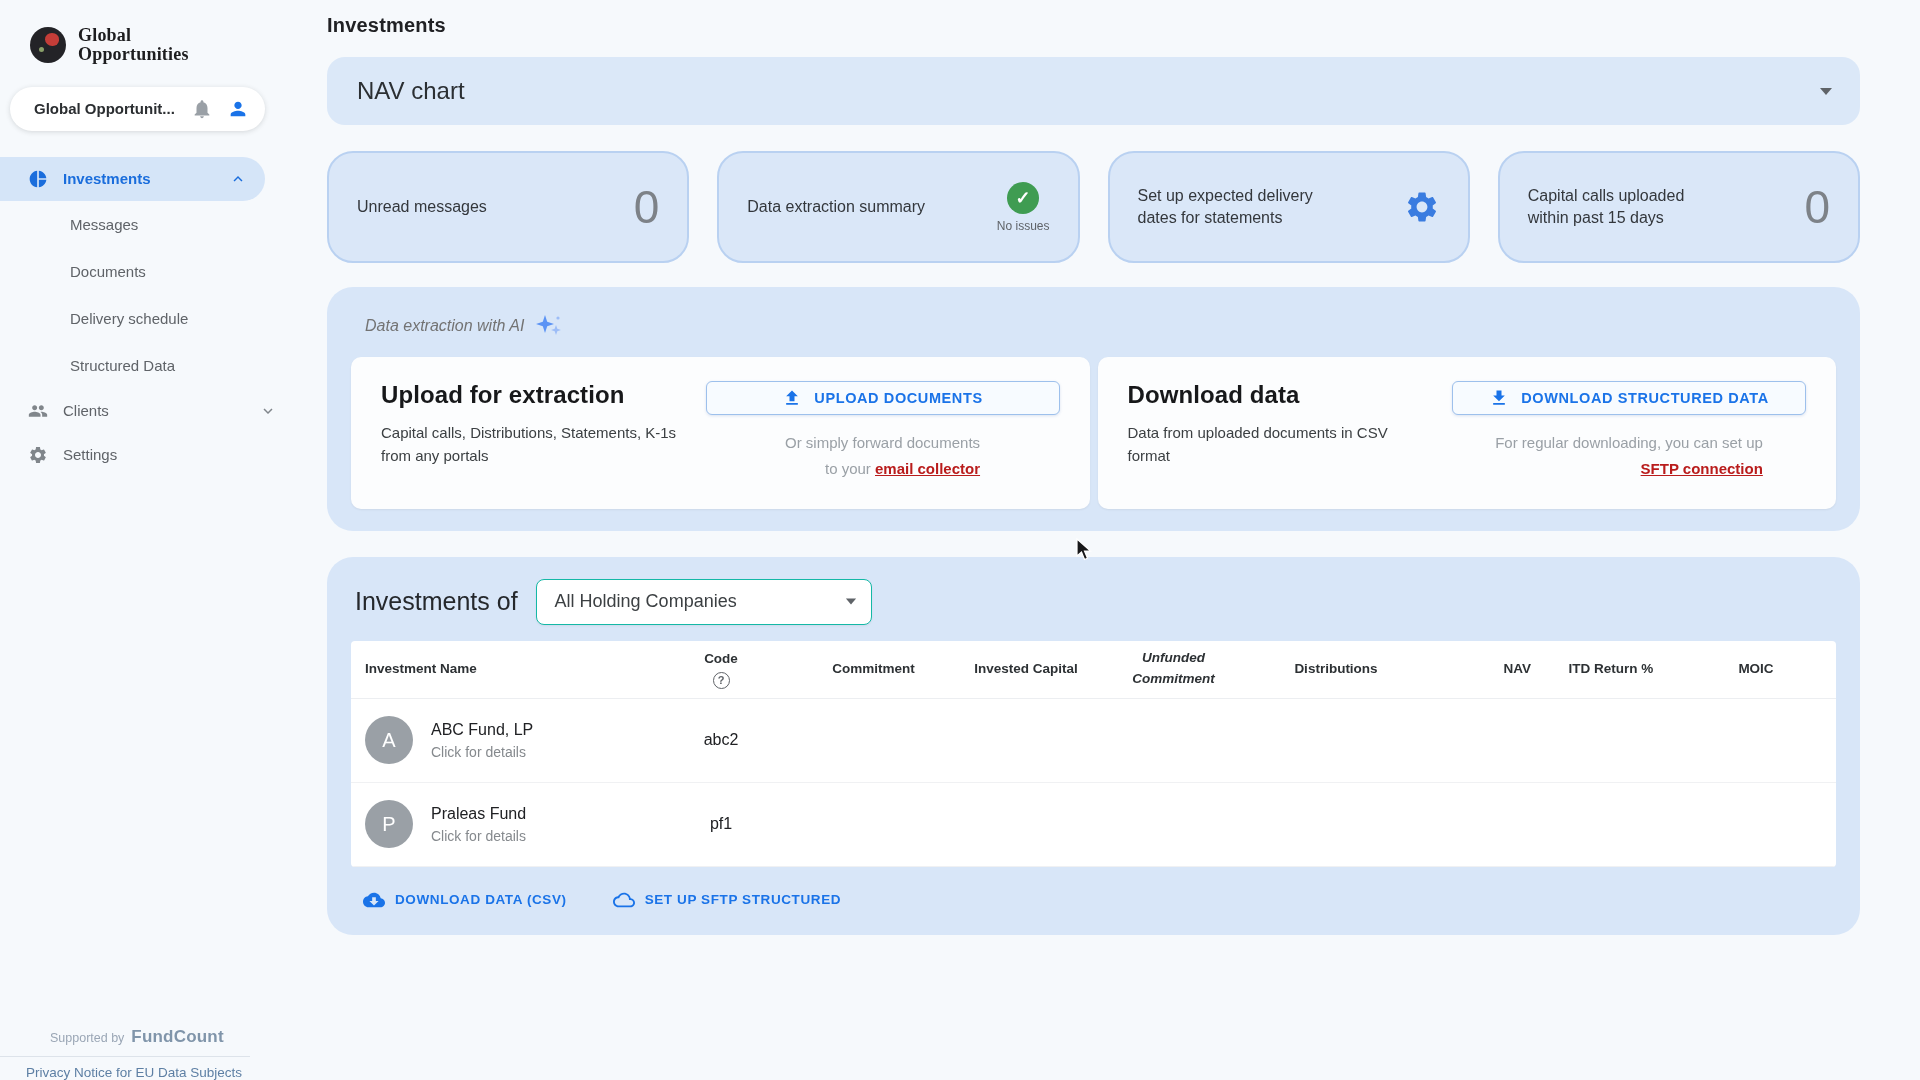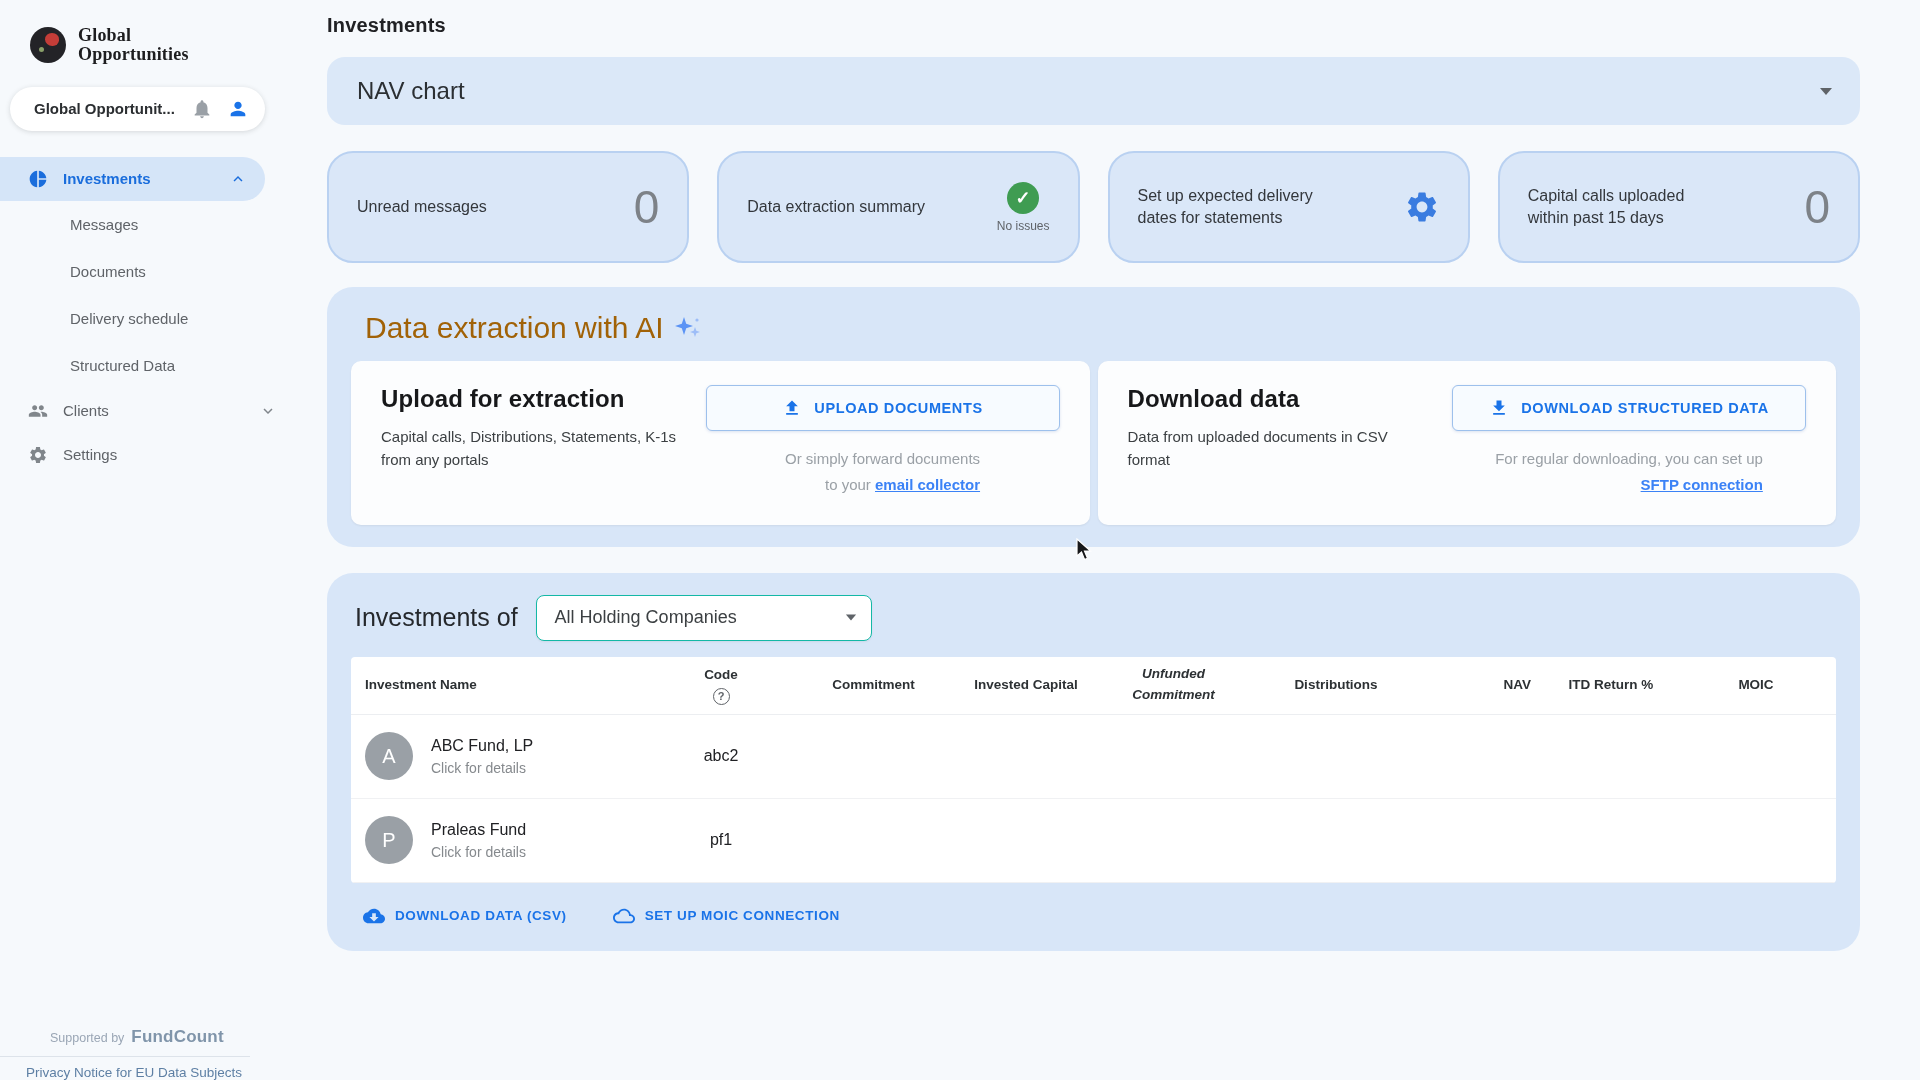--- a/index.html
+++ b/index.html
@@ -51,34 +51,34 @@
     padding:0 28px; display:flex; align-items:center; justify-content:space-between; }
   .stat-label { font-size:16px; color:#33373c; line-height:1.35; max-width:62%; }
   .stat-value { font-size:46px; color:#7d8288; font-weight:400; }
   .check-wrap { display:flex; flex-direction:column; align-items:center; }
   .check-circle { width:32px; height:32px; border-radius:50%; background:#3f9c52; color:#fff; font-size:18px; font-weight:bold;
     display:flex; align-items:center; justify-content:center; }
   .check-caption { font-size:12px; color:#5f6368; margin-top:5px; }
 
   .ai-section { background:#d8e6f8; border-radius:26px; padding:20px 24px 22px 24px; margin-bottom:26px; }
   .ai-title-row { display:flex; align-items:center; gap:10px; margin:4px 0 16px 14px; }
-  .ai-title { font-size:30px; color:#a16207; }
+  .ai-title { font-size:16px; color:#737373;font-style:italic; }
   .ai-cards { display:flex; gap:8px; }
   .white-card { flex:1; background:#fcfdfe; border-radius:10px; padding:24px 30px 26px 30px; display:flex; gap:26px;
     box-shadow:0 1px 2px rgba(60,64,67,.08); }
   .wc-left { width:44%; }
   .wc-title { font-size:24px; font-weight:bold; color:#17181a; margin-bottom:12px; letter-spacing:.1px; }
   .wc-desc { font-size:15px; color:#3c4043; line-height:1.55; }
   .wc-right { flex:1; display:flex; flex-direction:column; align-items:center; }
-  .outline-btn { width:100%; height:46px; background:#f7fbff; border:1px solid #9dc0ec; border-radius:6px;
+  .outline-btn { width:100%; height:34px; background:#f7fbff; border:1px solid #9dc0ec; border-radius:6px;
     color:#1a73e8; font-family:"Liberation Sans",sans-serif; font-weight:bold; font-size:14.5px; letter-spacing:.6px;
     display:flex; align-items:center; justify-content:center; gap:12px; cursor:pointer;
     box-shadow:0 1px 3px rgba(66,103,178,.18); }
   .wc-note { margin-top:15px; font-size:15px; color:#9aa0a6; text-align:right; line-height:1.75; }
-  .inline-link { color:#3b82f6; font-weight:bold; text-decoration:underline; cursor:pointer; }
+  .inline-link { color:#b91c1c; font-weight:bold; text-decoration:underline; cursor:pointer; }
 
   .inv-section { background:#d8e6f8; border-radius:26px; padding:18px 24px 24px 24px; }
   .inv-header { display:flex; align-items:center; gap:18px; margin:4px 0 16px 4px; }
   .inv-title { font-size:25px; color:#25282c; }
   .filter-select { width:336px; height:46px; background:#fff; border:1px solid #14b8a6; border-radius:8px;
     display:flex; align-items:center; justify-content:space-between; padding:0 14px 0 18px; cursor:pointer;
     box-shadow:0 1px 2px rgba(60,64,67,.08); }
   .filter-value { font-size:18px; color:#3c4043; }
 
   .inv-table { background:#fff; border-radius:4px; overflow:hidden; }
@@ -344,21 +344,21 @@
       <div class="action-link">
         <svg width="22" height="22" viewBox="0 0 24 24" fill="#1a73e8">
             <path d="M19.35 10.04C18.67 6.59 15.64 4 12 4 9.11 4 6.6 5.64 5.35 8.04 2.34 8.36 0 10.91 0 14c0 3.31 2.69 6 6 6h13c2.76 0 5-2.24 5-5 0-2.64-2.05-4.78-4.65-4.96zM17 13l-5 5-5-5h3V9h4v4h3z"></path>
           </svg>
         <span>DOWNLOAD DATA (CSV)</span>
       </div>
       <div class="action-link">
         <svg width="22" height="22" viewBox="0 0 24 24" fill="#1a73e8">
             <path d="M19.35 10.04C18.67 6.59 15.64 4 12 4 9.11 4 6.6 5.64 5.35 8.04 2.34 8.36 0 10.91 0 14c0 3.31 2.69 6 6 6h13c2.76 0 5-2.24 5-5 0-2.64-2.05-4.78-4.65-4.96zM19 18H6c-2.21 0-4-1.79-4-4s1.79-4 4-4h.71C7.37 7.69 9.48 6 12 6c3.04 0 5.5 2.46 5.5 5.5v.5H19c1.66 0 3 1.34 3 3s-1.34 3-3 3z"></path>
           </svg>
-        <span>SET UP MOIC CONNECTION</span>
+        <span>SET UP SFTP STRUCTURED</span>
       </div>
     </div>
   </div>
 </div>
 
 <div class="cursor">
   <svg width="18" height="24" viewBox="0 0 18 24">
     <path d="M1 1 L1 18 L5.5 14 L8.5 21.5 L11.5 20.2 L8.5 13 L14.5 13 Z" fill="#17181a" stroke="#fff" stroke-width="1.2"></path>
   </svg>
 </div>

